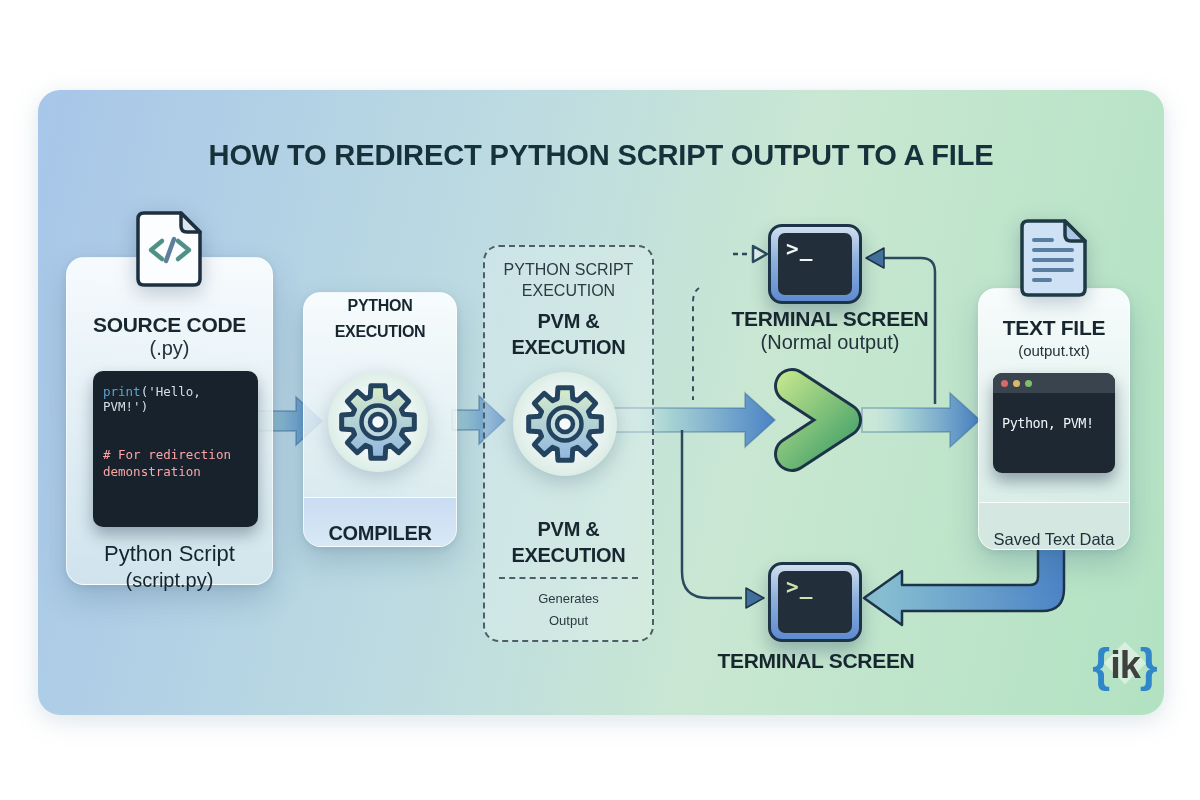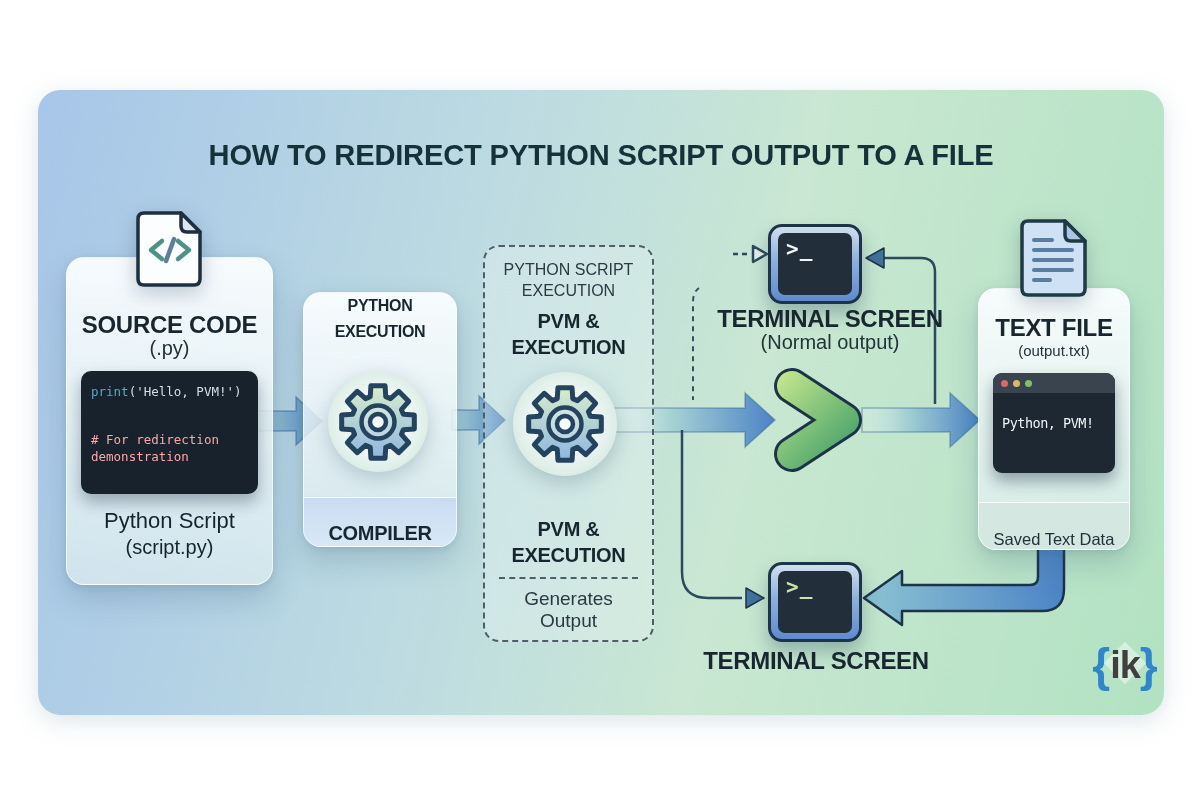--- a/index.html
+++ b/index.html
@@ -11,25 +11,25 @@
   #connectors{position:absolute;left:0;top:0;width:1200px;height:800px;pointer-events:none;}
   .abs{position:absolute;}
   .title{left:38px;top:138px;width:1126px;text-align:center;font-size:30px;font-weight:800;
          letter-spacing:-0.2px;color:#16313a;transform:scaleX(0.97);}
   .panel{position:absolute;border-radius:18px;
          background:linear-gradient(180deg,rgba(250,253,254,0.95) 0%,rgba(222,237,240,0.70) 100%);
          border:1px solid rgba(255,255,255,0.65);
          box-shadow:0 14px 30px rgba(40,80,115,0.22),0 2px 6px rgba(40,80,115,0.12);}
   .dashed-panel{position:absolute;border-radius:16px;border:2.5px dashed #4c5f68;
          background:rgba(246,252,250,0.28);}
-  .h1{font-weight:800;font-size:24px;color:#18272f;text-align:center;line-height:25px;letter-spacing:-0.3px;}
+  .h1{font-weight:800;font-size:21px;color:#18272f;text-align:center;line-height:25px;letter-spacing:-0.3px;}
   .h2{font-weight:400;font-size:20px;color:#22333c;text-align:center;line-height:22px;}
   .h3{font-weight:400;font-size:16px;color:#2a3a42;text-align:center;line-height:21px;}
   .caption{font-size:22px;color:#16242e;text-align:center;line-height:27px;font-weight:400;}
-  .codeblock{margin:12px 14px 0 14px;height:123px;border-radius:10px;background:#17222c;
+  .codeblock{margin:12px 14px 0 26px;height:156px;border-radius:10px;background:#17222c;
          box-shadow:0 8px 16px rgba(20,40,60,0.35);padding:13px 10px;box-sizing:border-box;
          font-family:"DejaVu Sans Mono", monospace;font-size:12.5px;text-align:left;}
   .kw{color:#5ba3cf;}
   .pl{color:#d5dfe6;}
   .comment{color:#fca5a5;line-height:17px;}
   .footer-strip{position:absolute;left:0;right:0;bottom:0;height:48px;border-radius:0 0 17px 17px;
          border-top:1.5px solid rgba(255,255,255,0.9);display:flex;align-items:flex-end;justify-content:center;}
   .compiler-strip{background:linear-gradient(180deg,#c9dcf1,#d8e8f5);}
   .saved-strip{background:linear-gradient(180deg,#d2e6e0,#dcEDe6);background:#d5e7e1;}
   .gear-svg{position:absolute;filter:drop-shadow(0 6px 10px rgba(40,70,100,0.25));}
@@ -171,21 +171,21 @@
     <div class="h1" style="margin-top:7px;font-size:20px;line-height:26px;">
       <div>PVM &amp;</div>
       <div>EXECUTION</div>
     </div>
     <div style="position:absolute;left:12px;right:12px;bottom:8px;">
       <div class="h1" style="font-size:20px;line-height:26px;">
         <div>PVM &amp;</div>
         <div>EXECUTION</div>
       </div>
       <div style="border-top:2px dashed #4c5f68;margin:9px 2px;"></div>
-      <div class="h3" style="font-size:19px;line-height:22px;">
+      <div class="h3" style="font-size:13px;line-height:22px;">
         <div>Generates</div>
         <div>Output</div>
       </div>
     </div>
   </div>
 
   <svg class="gear-svg" style="left:507px;top:366px;" width="116" height="116" viewBox="-58 -58 116 116">
     <defs>
       <radialGradient id="gbg2">
           <stop offset="0.55" stop-color="#f6fbfa"></stop>

